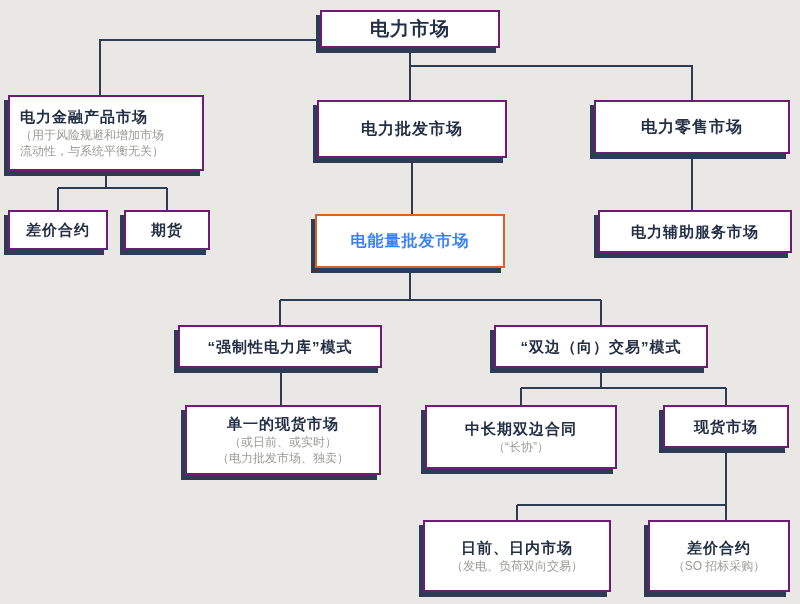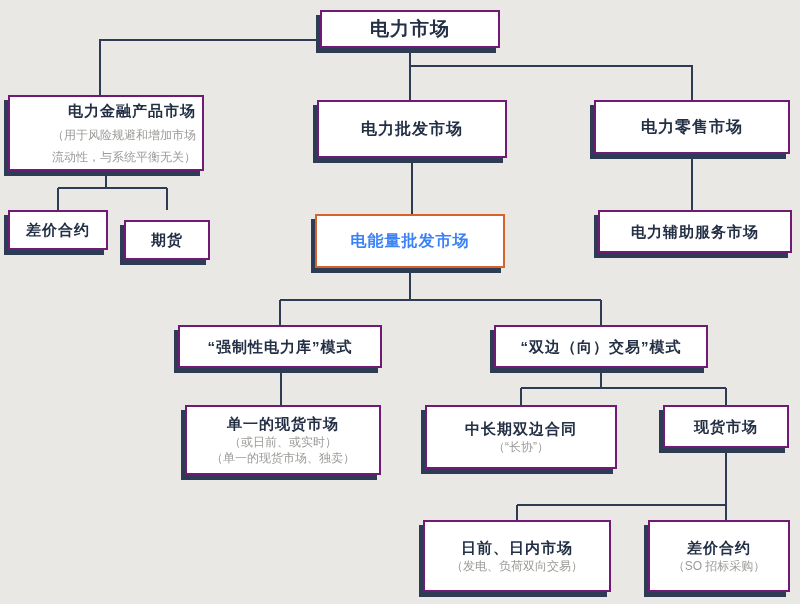--- a/index.html
+++ b/index.html
@@ -34,21 +34,21 @@
     letter-spacing:1px;
   }
   .node .label.xl{font-size:19px;}
   .node .label.lg{font-size:16px;text-align:center;}
   .node .sub{
     font-size:12px;
     color:#9b9a97;
     line-height:1.35;
     text-align:left;
   }
-  .node.align-left{align-items:flex-end;padding-left:10px;gap:6px;}
+  .node.align-left{align-items:flex-start;padding-left:10px;}
   .node.align-left .label,
   .node.align-left .sub{text-align:left;}
   .node.accent{border-color:#d4632d;}
   .node.accent .label{color:#3b82f6;}
 </style>
 </head>
 <body>
 
 <div class="stage">
 
@@ -80,21 +80,21 @@
   </div>
 
   <div class="node" style="left:594px;top:100px;width:196px;height:54px">
     <div class="label lg">电力零售市场</div>
   </div>
 
   <div class="node" style="left:8px;top:210px;width:100px;height:40px">
     <div class="label">差价合约</div>
   </div>
 
-  <div class="node" style="left:124px;top:220px;width:86px;height:40px">
+  <div class="node" style="left:124px;top:210px;width:86px;height:40px">
     <div class="label">期货</div>
   </div>
 
   <div class="node accent" style="left:315px;top:214px;width:190px;height:54px">
     <div class="label lg">电能量批发市场</div>
   </div>
 
   <div class="node" style="left:598px;top:210px;width:194px;height:43px">
     <div class="label">电力辅助服务市场</div>
   </div>
@@ -103,21 +103,21 @@
     <div class="label">“强制性电力库”模式</div>
   </div>
 
   <div class="node" style="left:494px;top:325px;width:214px;height:43px">
     <div class="label">“双边（向）交易”模式</div>
   </div>
 
   <div class="node" style="left:185px;top:405px;width:196px;height:70px">
     <div class="label">单一的现货市场</div>
     <div class="sub">（或日前、或实时）</div>
-    <div class="sub">（单一的现货市场、独卖）</div>
+    <div class="sub">（电力批发市场、独卖）</div>
   </div>
 
   <div class="node" style="left:425px;top:405px;width:192px;height:64px">
     <div class="label">中长期双边合同</div>
     <div class="sub">（“长协”）</div>
   </div>
 
   <div class="node" style="left:663px;top:405px;width:126px;height:43px">
     <div class="label">现货市场</div>
   </div>

